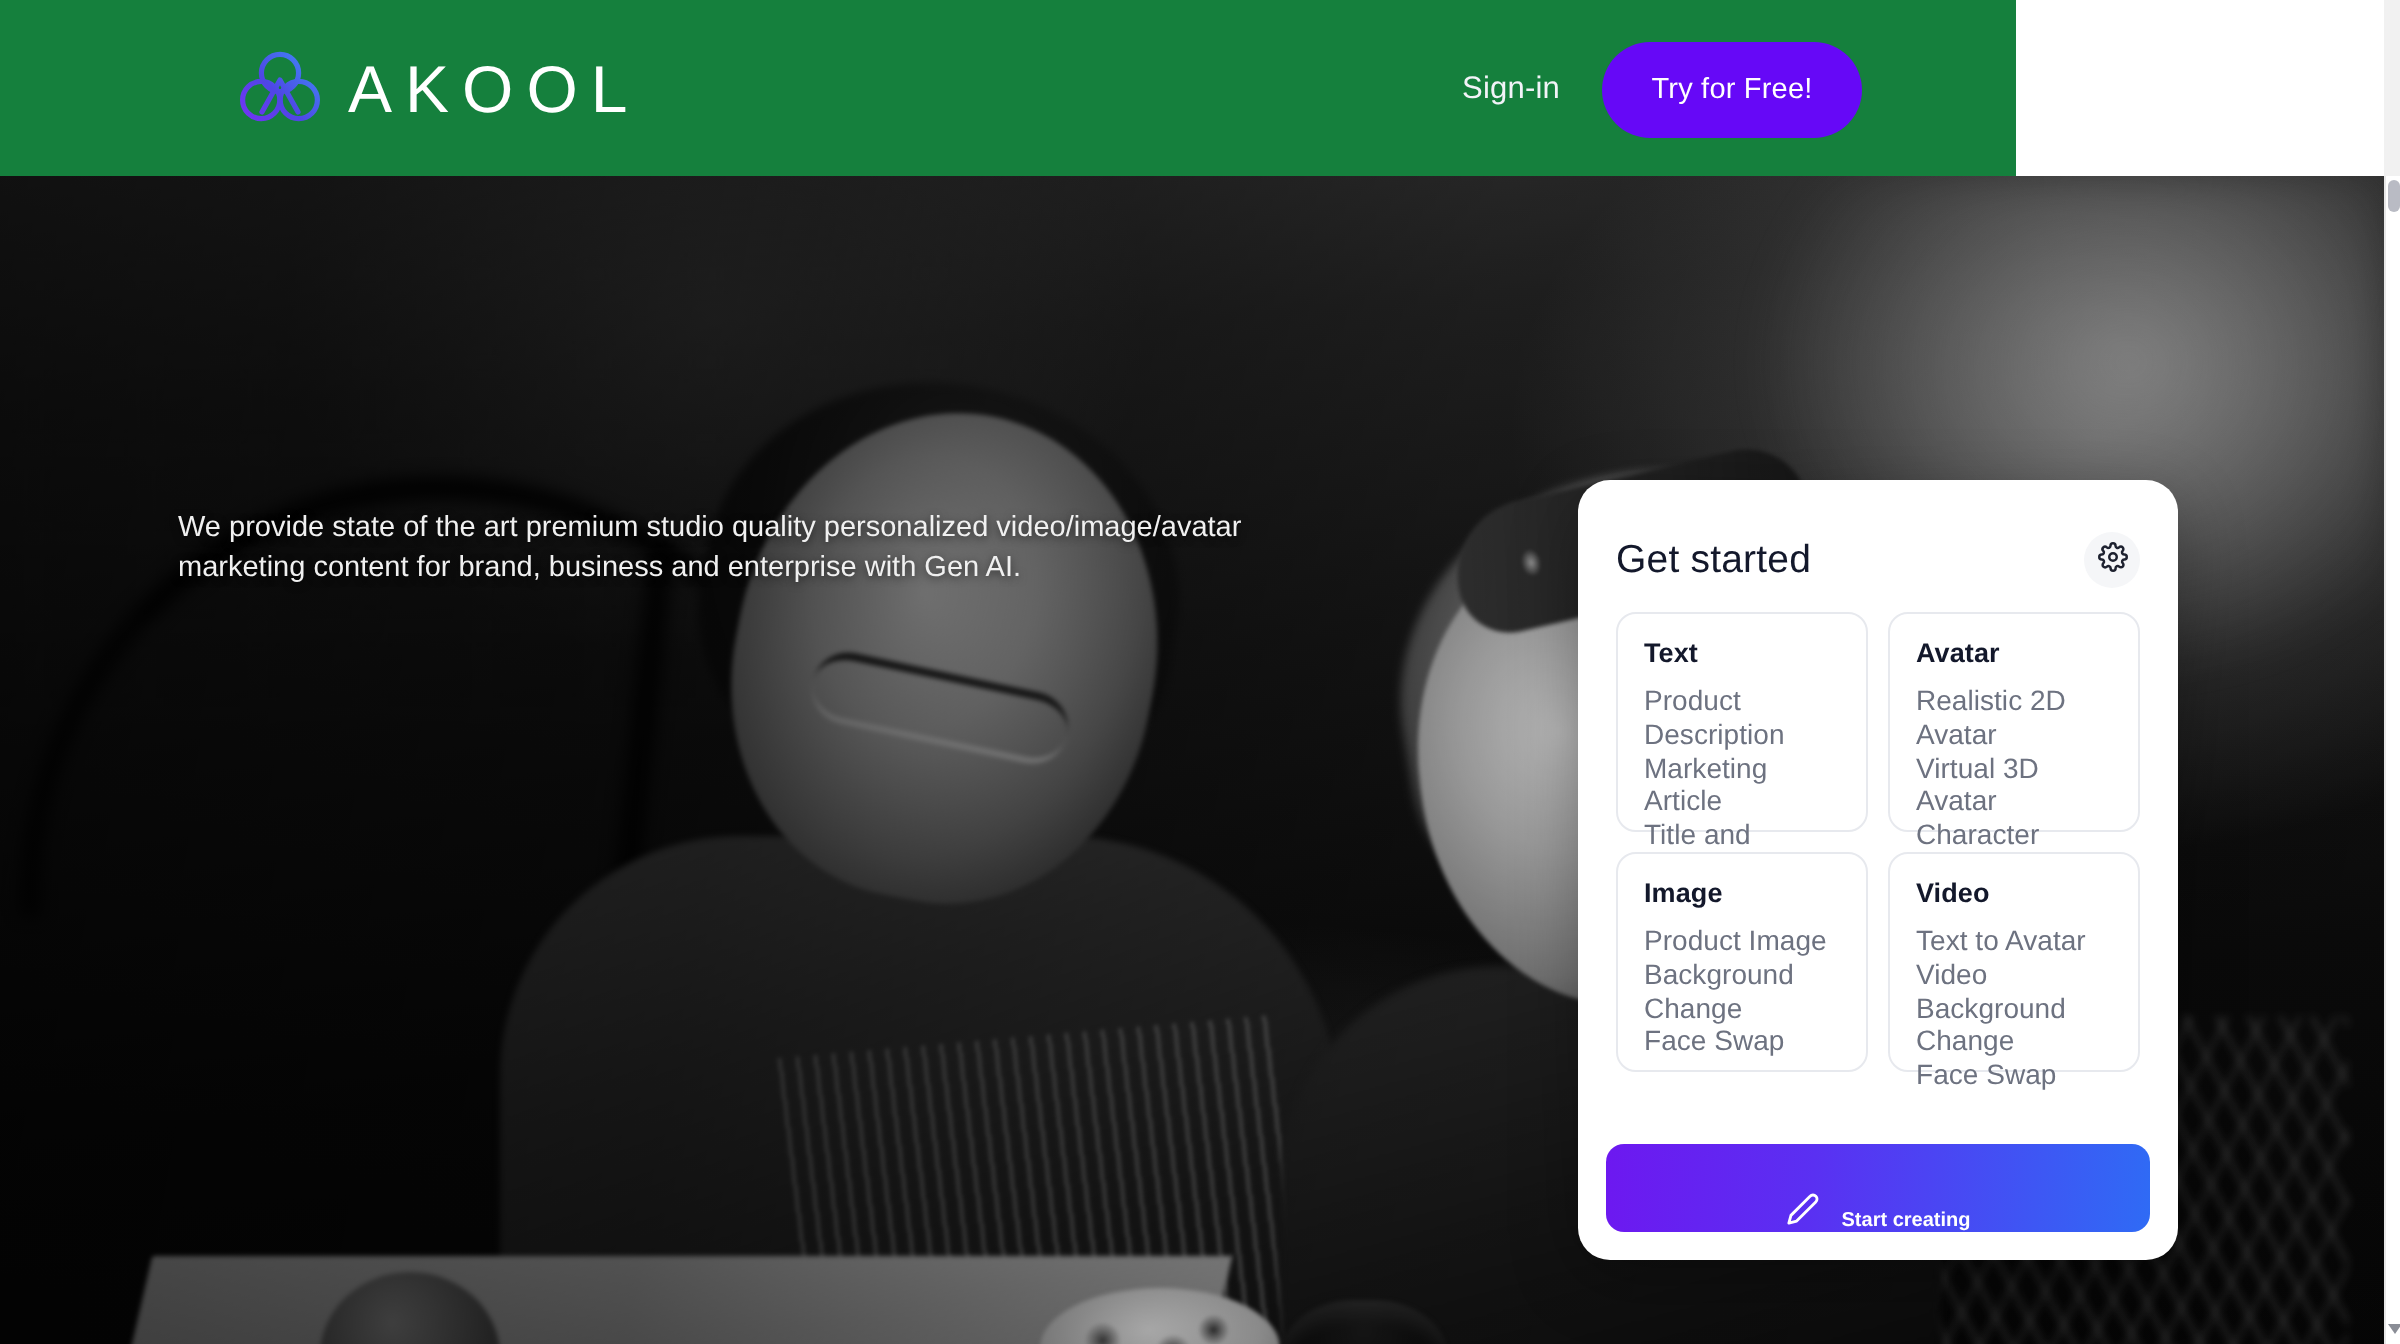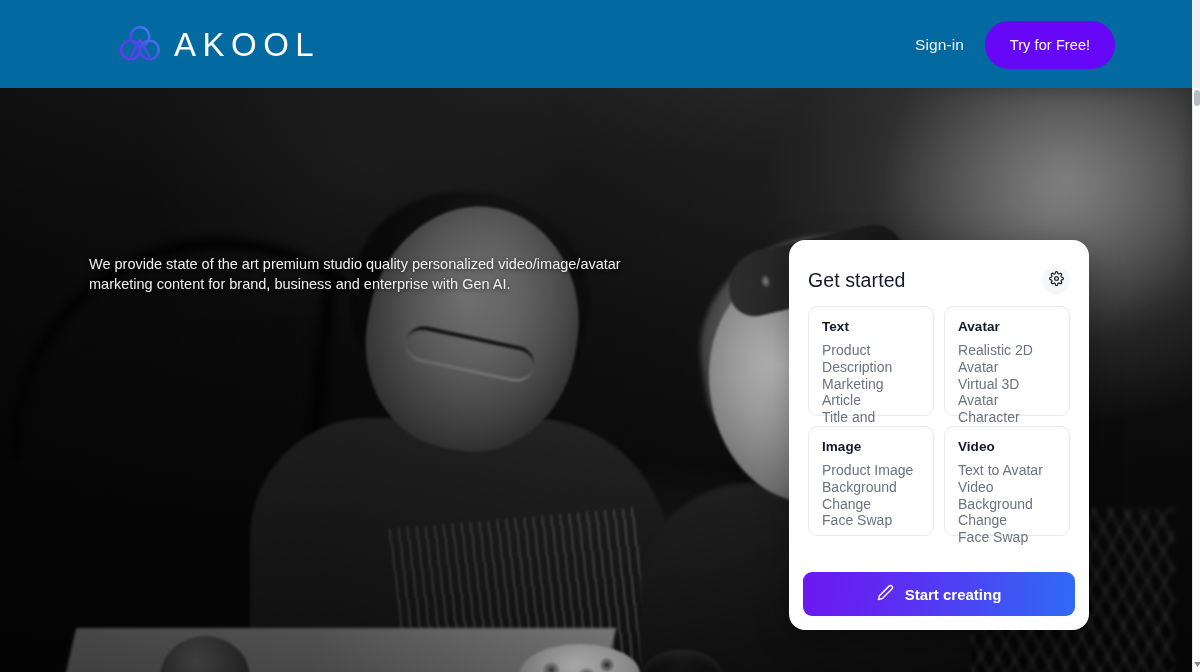--- a/index.html
+++ b/index.html
@@ -13,22 +13,22 @@
   .page {
     position: relative;
     width: 1200px; height: 672px;
     overflow: hidden;
   }
 
   
   .header {
     position: absolute;
     top: 0; left: 0;
-    width: 1192px; height: 88px;
-    background: #0369a1;
+    width: 1008px; height: 88px;
+    background: #15803d;
     z-index: 30;
     display: flex;
     align-items: center;
   }
   .logo-wrap {
     position: absolute;
     left: 118px; top: 24px;
     display: flex;
     align-items: center;
     gap: 12px;
@@ -365,24 +365,24 @@
     letter-spacing: .02px;
   }
   .start-btn {
     position: absolute;
     left: 14px; bottom: 14px;
     width: 272px; height: 44px;
     border: none;
     border-radius: 9px;
     background: linear-gradient(95deg, #6d18f0 0%, #5a30f2 38%, #2f6bf5 100%);
     color: #ffffff;
-    font-size: 15px;
+    font-size: 10px;
     font-weight: 700;
     display: flex;
-    align-items: center;
+    align-items: flex-end;
     justify-content: center;
     gap: 11px;
     cursor: pointer;
     font-family: "Liberation Sans", sans-serif;
   }
 
   
   .scrollbar {
     position: absolute;
     right: 0; top: 88px;

